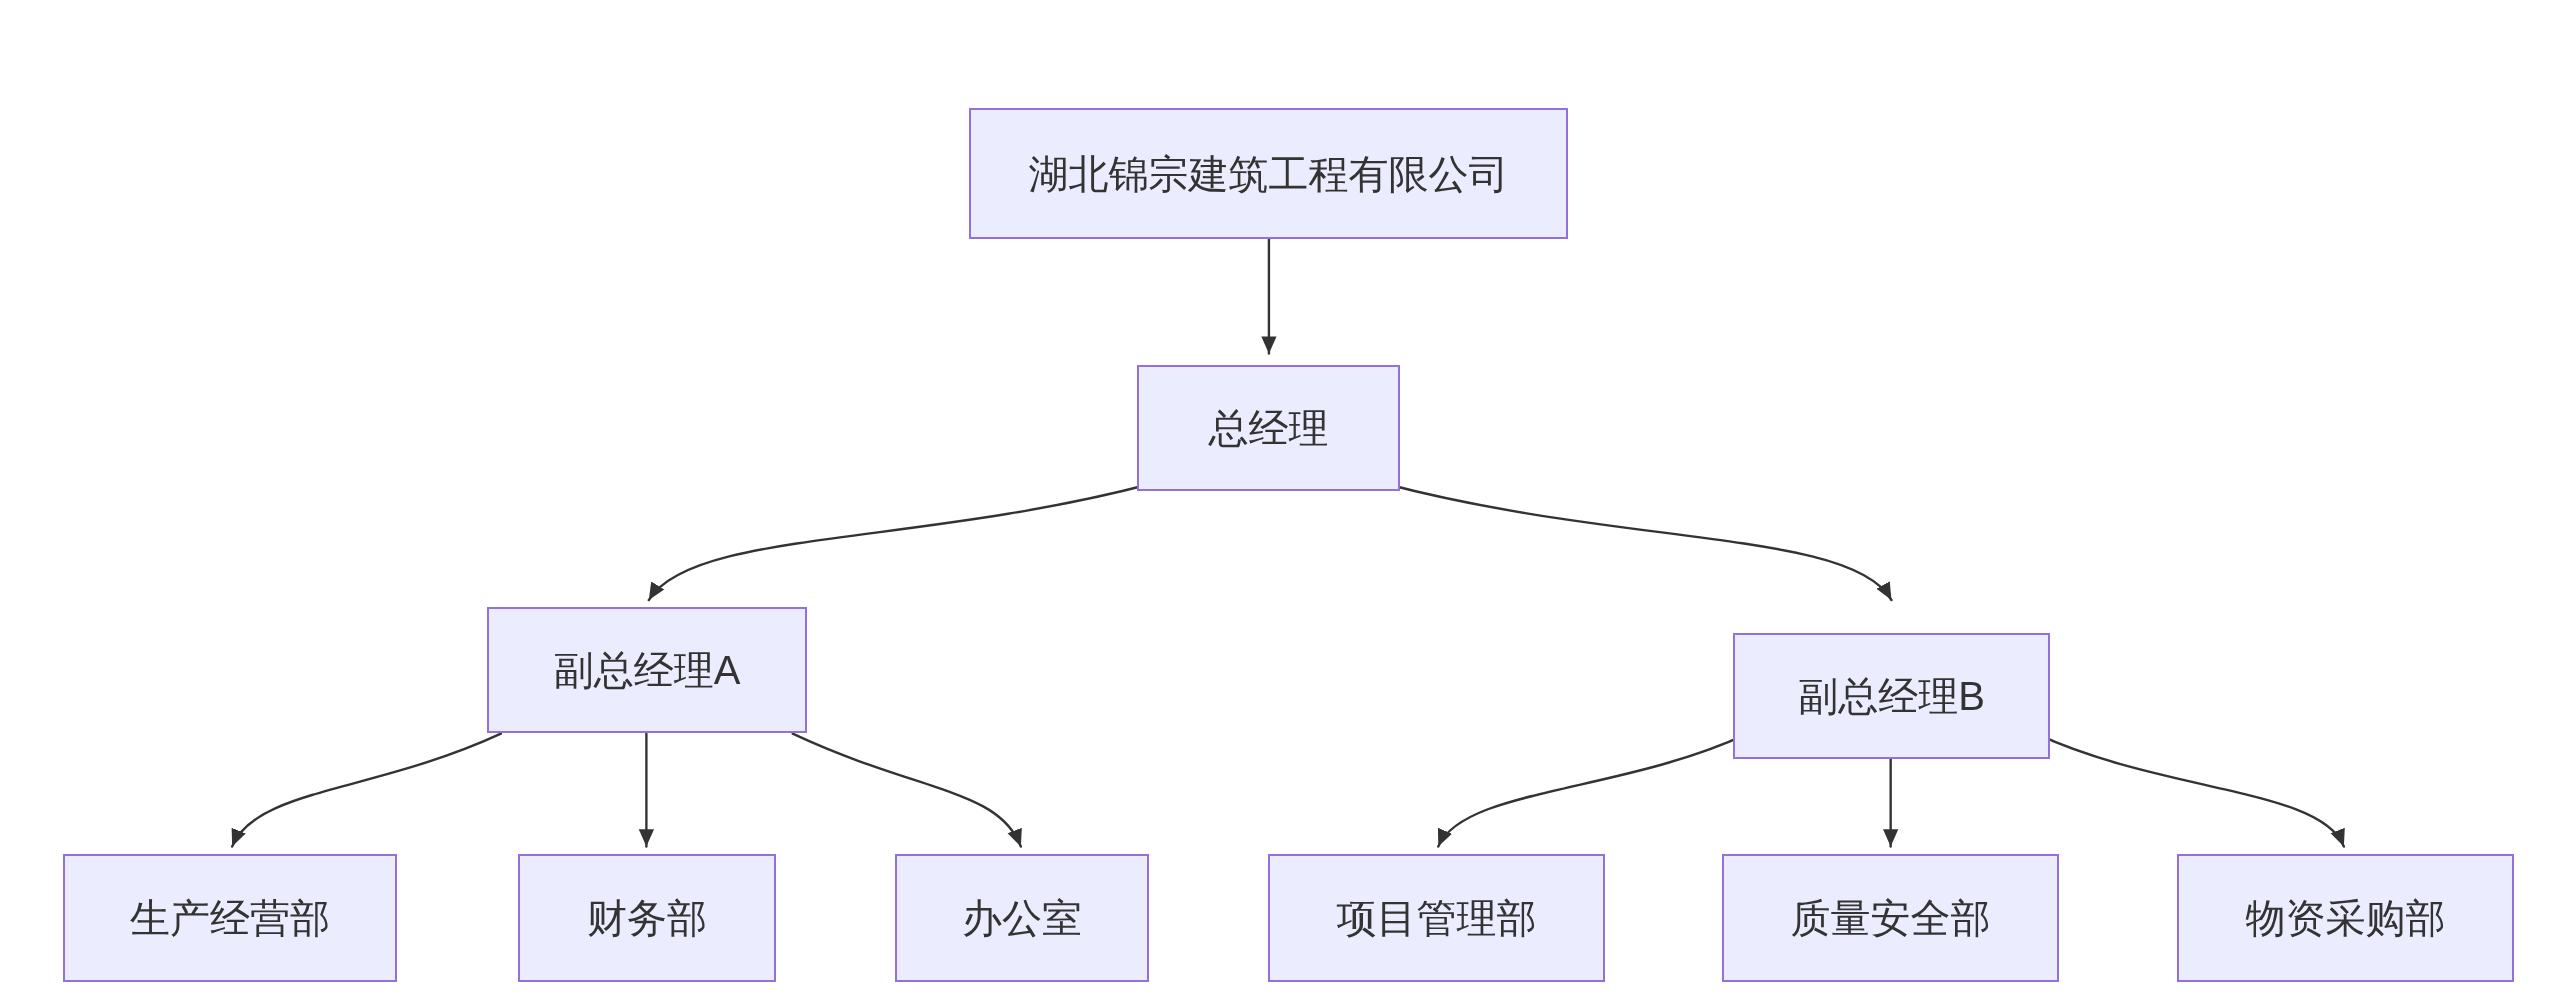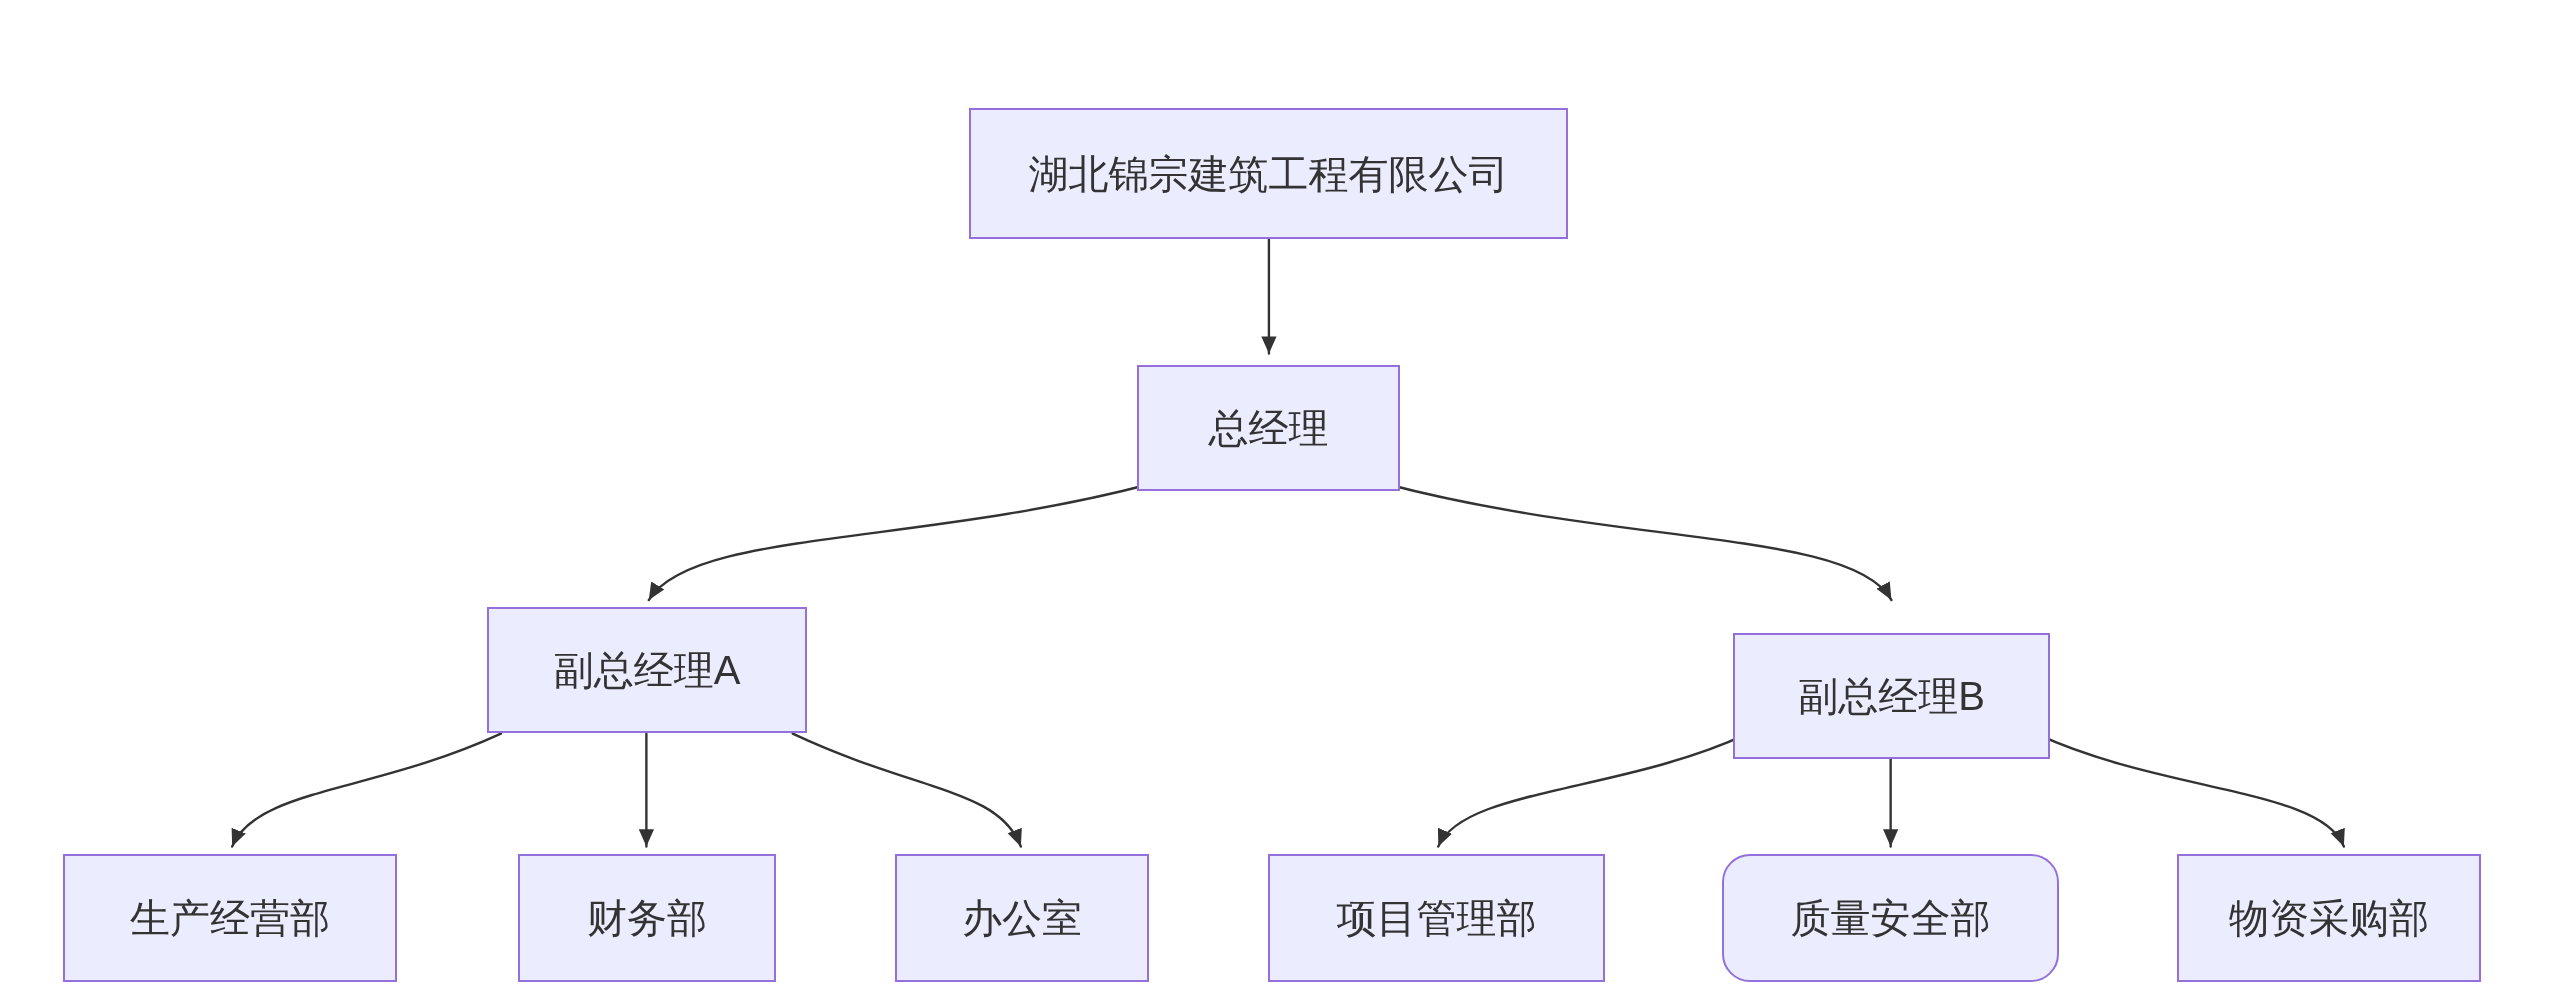--- a/index.html
+++ b/index.html
@@ -109,22 +109,22 @@
   </div>
 
   <div class="node" style="left:1268px; top:809px; width:337px; height:128px;">
     <span>项目管理部</span>
   </div>
 
   <div class="node" style="left:895px; top:809px; width:254px; height:128px;">
     <span>办公室</span>
   </div>
 
-  <div class="node" style="left:1722px; top:809px; width:337px; height:128px;border-radius:28px;">
+  <div class="node" style="left:1722px; top:809px; width:337px; height:128px;">
     <span>质量安全部</span>
   </div>
 
-  <div class="node" style="left:2177px; top:809px; width:304px; height:128px;">
+  <div class="node" style="left:2177px; top:809px; width:337px; height:128px;">
     <span>物资采购部</span>
   </div>
 
 </div>
 
 
 </body></html>

